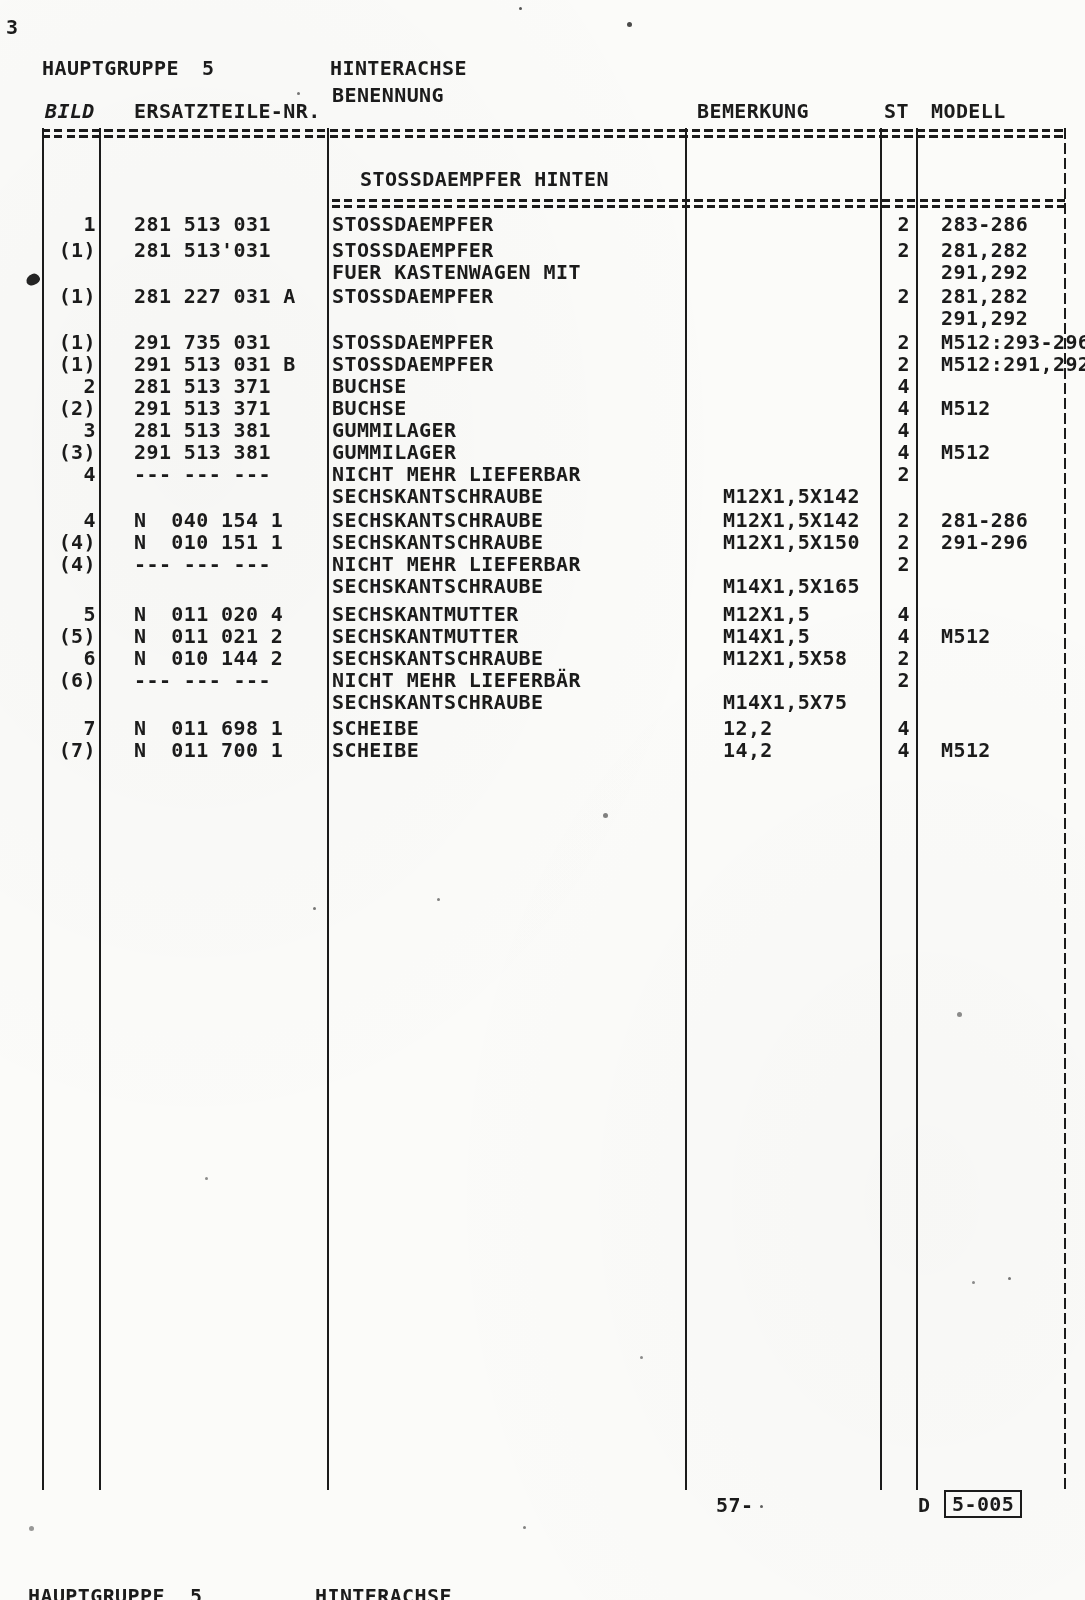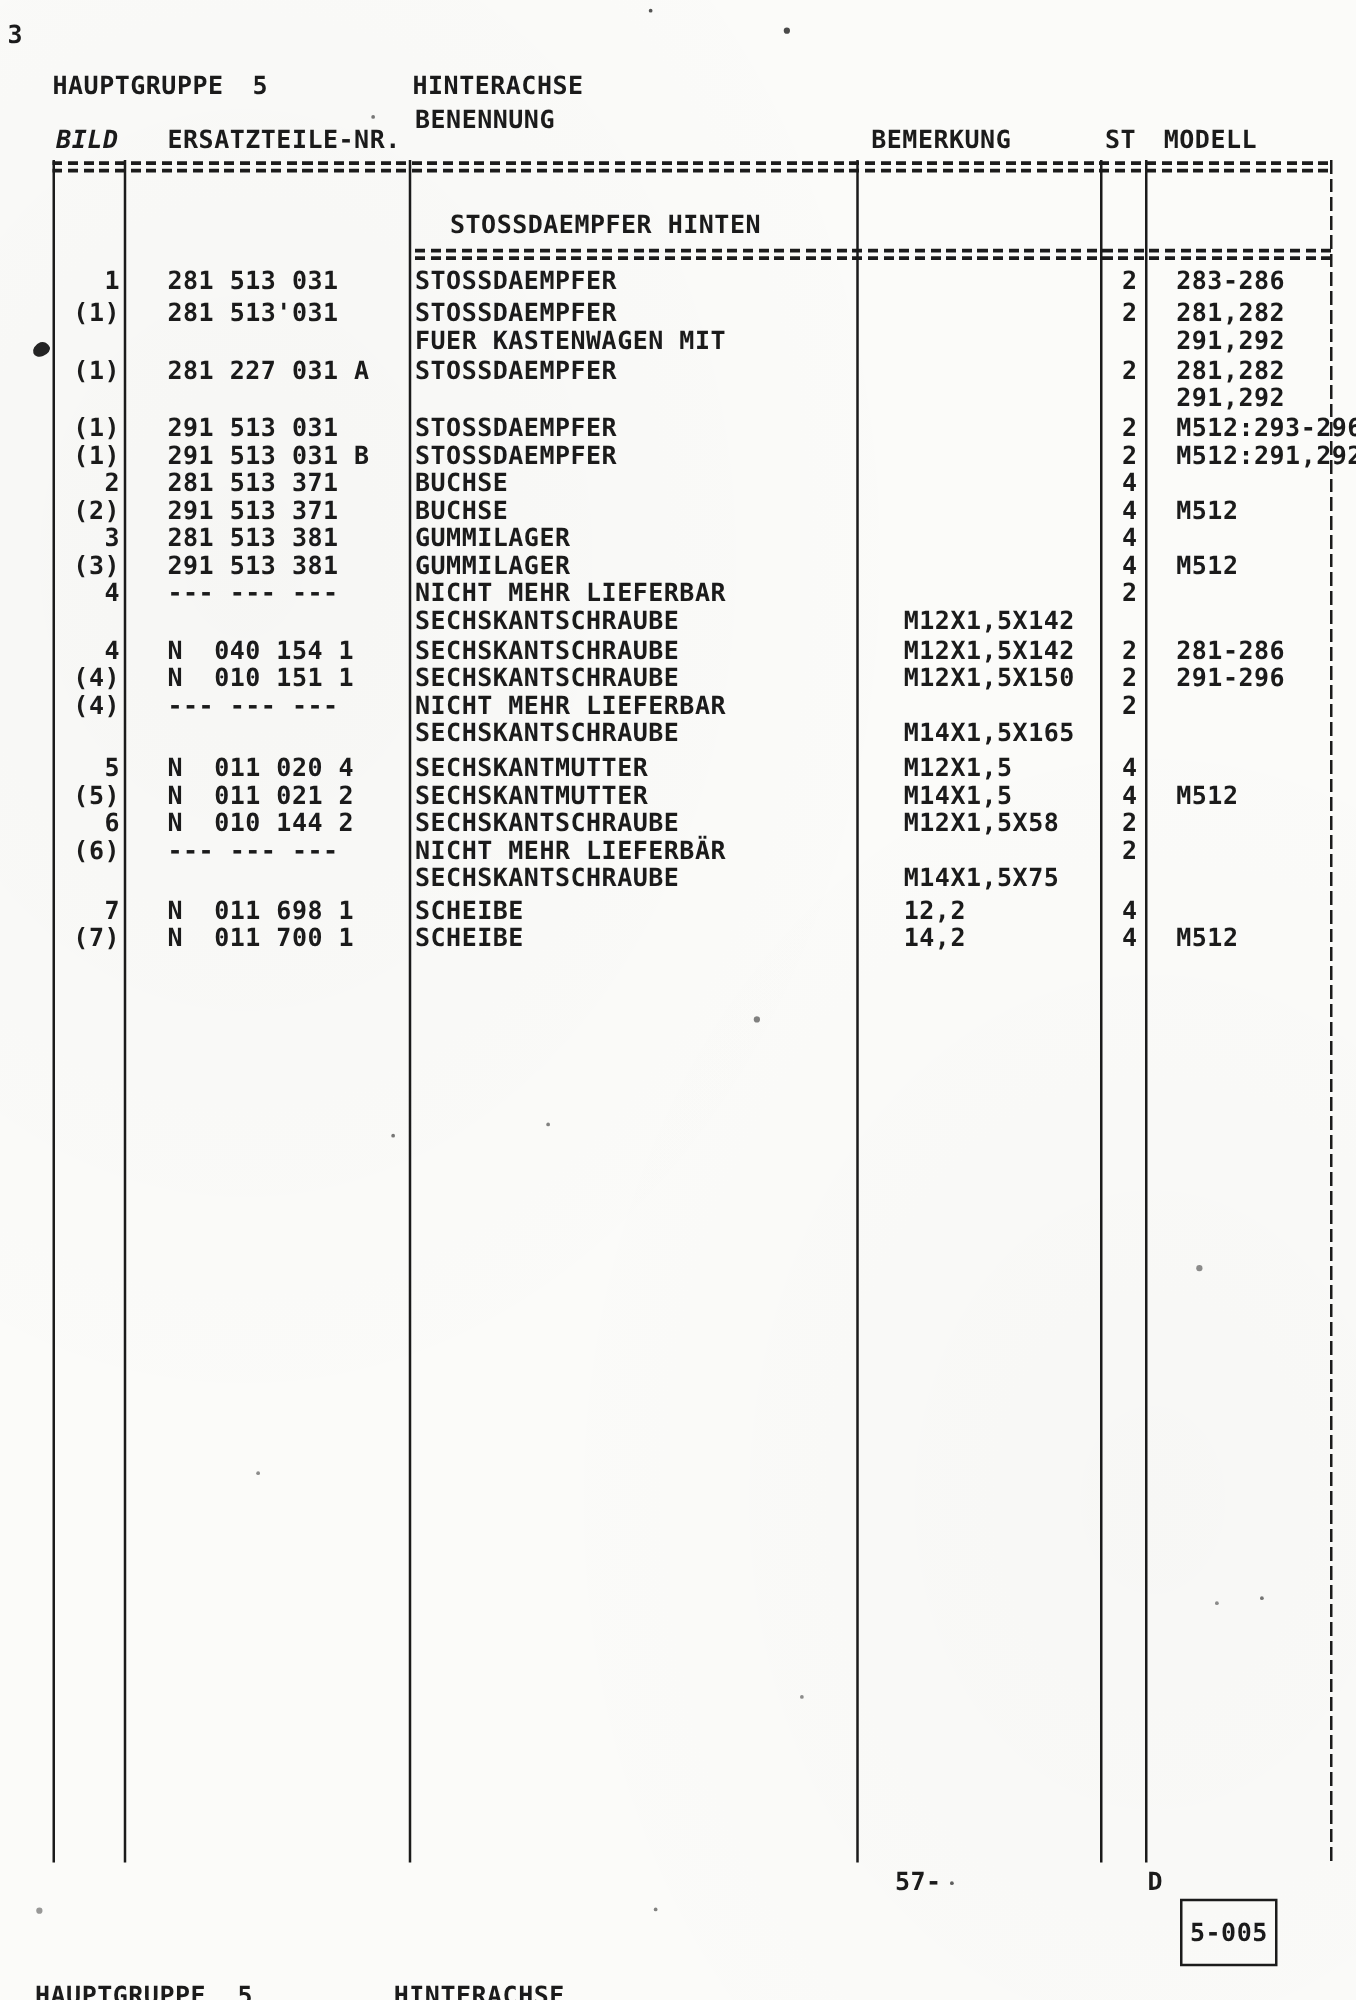--- a/index.html
+++ b/index.html
@@ -30,21 +30,21 @@
   }
   .rows { position:absolute; left:0; top:213px; width:1085px; }
   .row { position:relative; height:22px; }
   .cell { position:absolute; top:0; white-space:pre; line-height:22px; }
   .c-bild { left:42px;  width:54px; text-align:right; }
   .c-nr   { left:134px; }
   .c-ben  { left:332px; }
   .c-bem  { left:723px; }
   .c-st   { left:868px; width:42px; text-align:right; }
   .c-mod  { left:941px; }
-  .refbox { position:absolute; border:2px solid #1b1b1b; padding:13px 6px; line-height:24px;margin-top:29px; }
+  .refbox { position:absolute; border:2px solid #1b1b1b; padding:0 6px; line-height:24px; }
   .speck {
     position:absolute; left:0; top:0; width:3px; height:3px; border-radius:50%;
     background:transparent;
     box-shadow:
       519px 7px 0 0 rgba(30,30,30,.75),
       628px 23px 0 1px rgba(30,30,30,.8),
       297px 92px 0 0 rgba(30,30,30,.6),
       760px 1505px 0 0 rgba(30,30,30,.7),
       437px 898px 0 0 rgba(30,30,30,.55),
       313px 907px 0 0 rgba(30,30,30,.6),
@@ -132,21 +132,21 @@
       <div class="row">
       <span class="cell c-bild"></span>
       <span class="cell c-nr"></span>
       <span class="cell c-ben"></span>
       <span class="cell c-bem"></span>
       <span class="cell c-st"></span>
       <span class="cell c-mod">291,292</span>
     </div>
       <div class="row" style="margin-top: 2px;">
       <span class="cell c-bild">(1)</span>
-      <span class="cell c-nr">291 513 031</span>
+      <span class="cell c-nr">291 735 031</span>
       <span class="cell c-ben">STOSSDAEMPFER</span>
       <span class="cell c-bem"></span>
       <span class="cell c-st">2</span>
       <span class="cell c-mod">M512:293-296</span>
     </div>
       <div class="row">
       <span class="cell c-bild">(1)</span>
       <span class="cell c-nr">291 513 031 B</span>
       <span class="cell c-ben">STOSSDAEMPFER</span>
       <span class="cell c-bem"></span>

